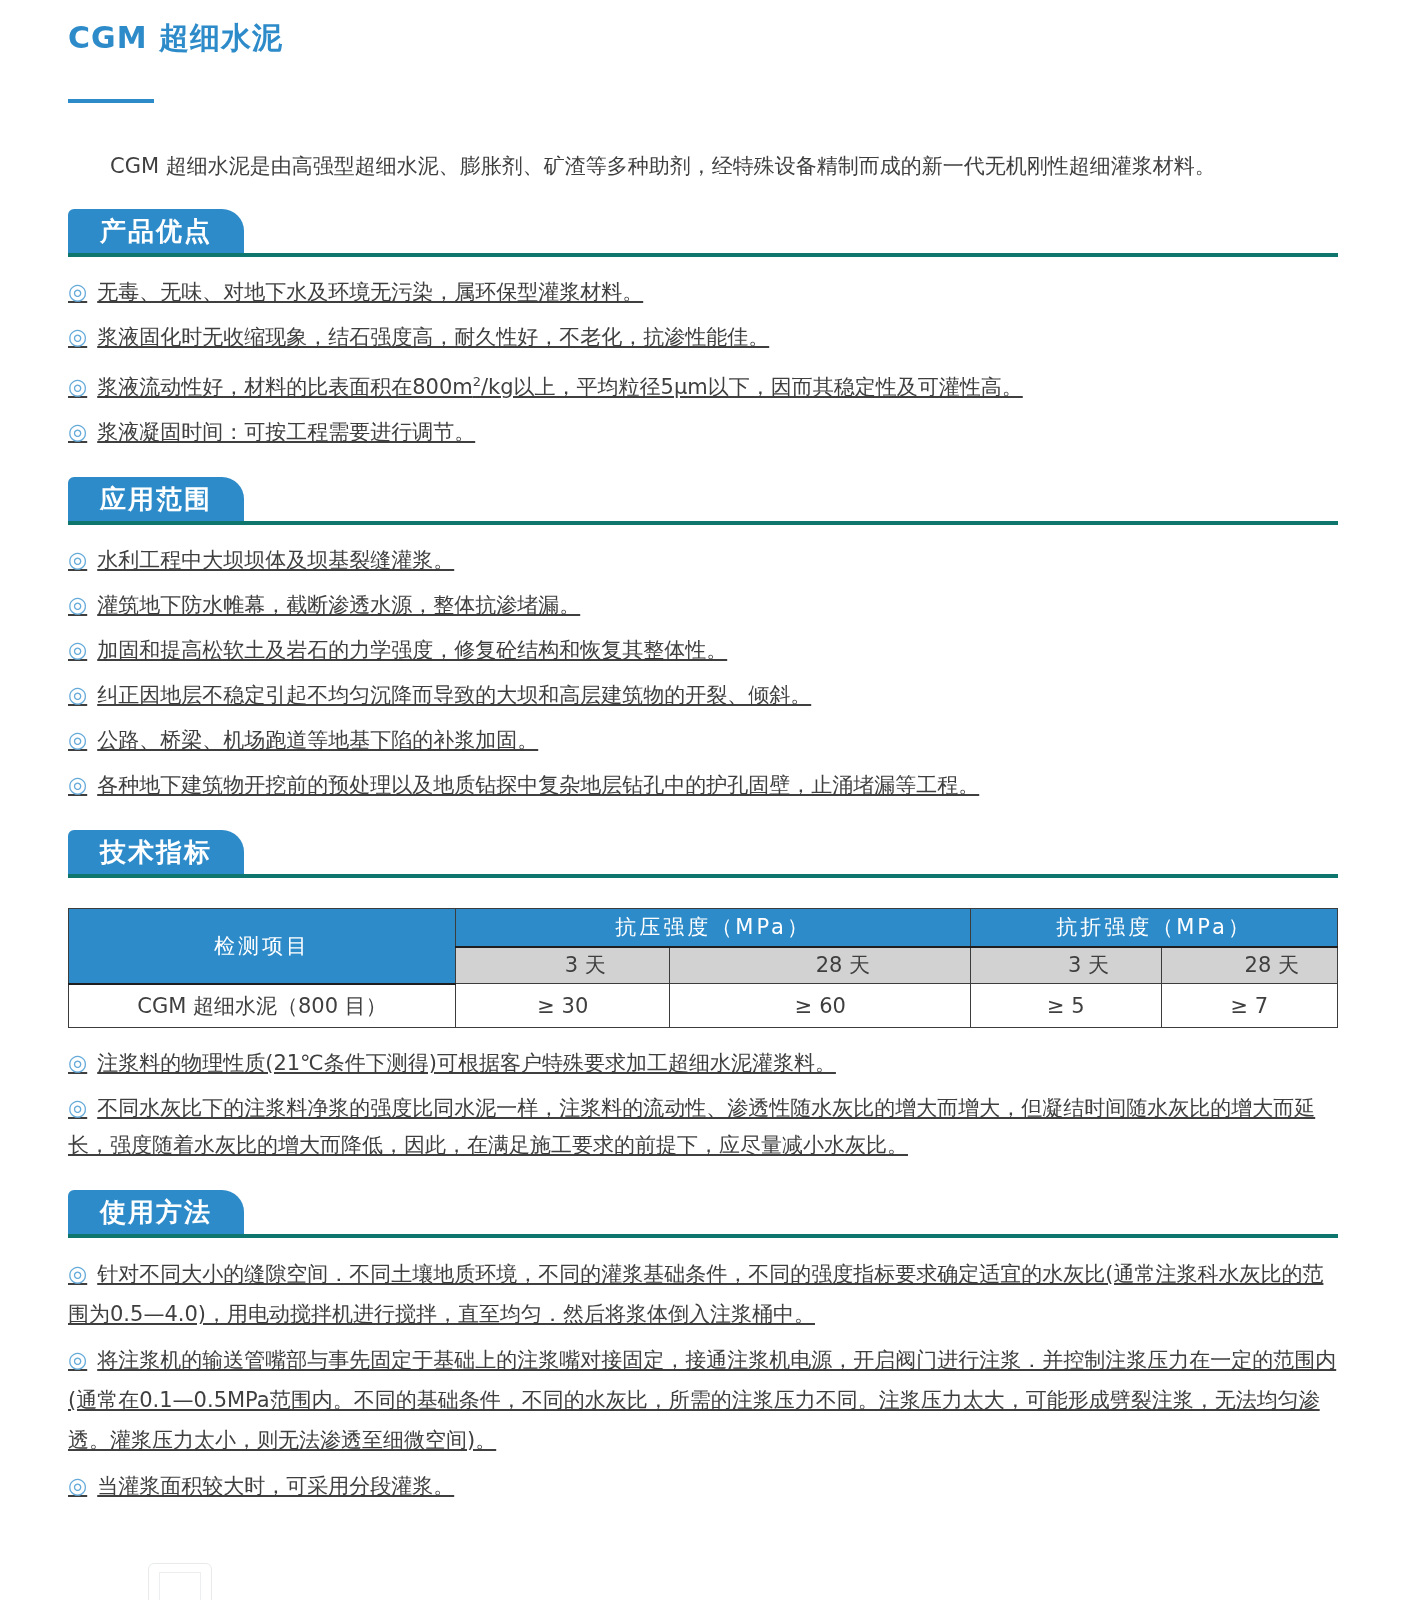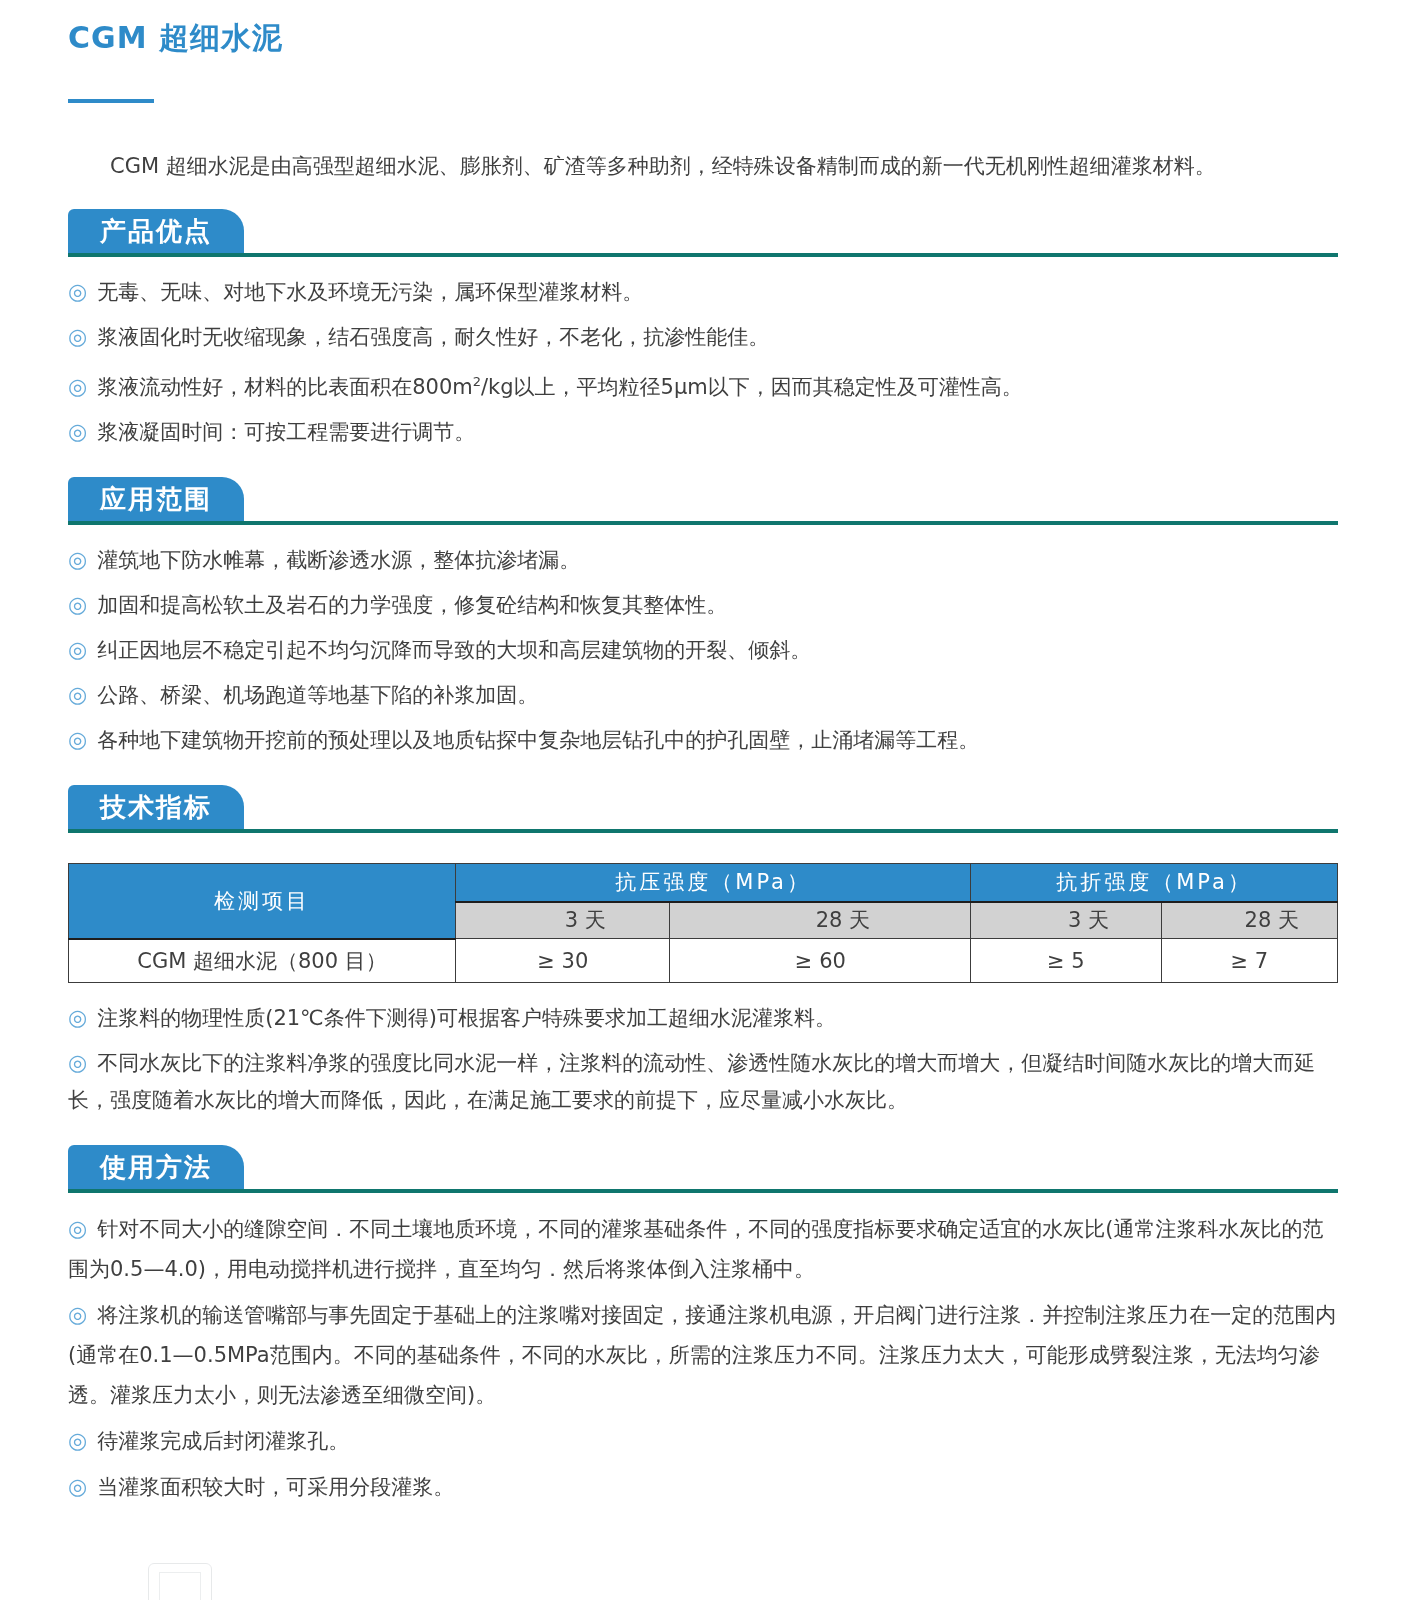--- a/index.html
+++ b/index.html
@@ -48,20 +48,21 @@
     border-radius: 6px 22px 0 0;
     letter-spacing: 2px;
   }
 
   
   ul.bullets { list-style: none; margin-top: 16px; }
   ul.bullets li {
     font-size: 21px;
     line-height: 37px;
     margin-bottom: 7px;
+    text-decoration: underline;
   }
   ul.bullets.loose li { line-height: 40px; margin-bottom: 6px; }
   .ring {
     color: #66ABDA;
     font-size: 22px;
     margin-right: 10px;
   }
   sup { font-size: 13px; }
 
   
@@ -129,20 +130,21 @@
     <li><span class="ring">◎</span><span>无毒、无味、对地下水及环境无污染，属环保型灌浆材料。</span></li>
     <li><span class="ring">◎</span><span>浆液固化时无收缩现象，结石强度高，耐久性好，不老化，抗渗性能佳。</span></li>
     <li><span class="ring">◎</span><span>浆液流动性好，材料的比表面积在800m</span><sup>2</sup><span>/kg以上，平均粒径5μm以下，因而其稳定性及可灌性高。</span></li>
     <li><span class="ring">◎</span><span>浆液凝固时间：可按工程需要进行调节。</span></li>
   </ul>
 
   <div class="section-header">
     <span class="section-tab">应用范围</span>
   </div>
   <ul class="bullets">
+    <li><span class="ring">◎</span><span>水利工程中大坝坝体及坝基裂缝灌浆。</span></li>
     <li><span class="ring">◎</span><span>灌筑地下防水帷幕，截断渗透水源，整体抗渗堵漏。</span></li>
     <li><span class="ring">◎</span><span>加固和提高松软土及岩石的力学强度，修复砼结构和恢复其整体性。</span></li>
     <li><span class="ring">◎</span><span>纠正因地层不稳定引起不均匀沉降而导致的大坝和高层建筑物的开裂、倾斜。</span></li>
     <li><span class="ring">◎</span><span>公路、桥梁、机场跑道等地基下陷的补浆加固。</span></li>
     <li><span class="ring">◎</span><span>各种地下建筑物开挖前的预处理以及地质钻探中复杂地层钻孔中的护孔固壁，止涌堵漏等工程。</span></li>
   </ul>
 
   <div class="section-header">
     <span class="section-tab">技术指标</span>
   </div>
@@ -181,21 +183,20 @@
     <li><span class="ring">◎</span><span>注浆料的物理性质(21℃条件下测得)可根据客户特殊要求加工超细水泥灌浆料。</span></li>
     <li><span class="ring">◎</span><span>不同水灰比下的注浆料净浆的强度比同水泥一样，注浆料的流动性、渗透性随水灰比的增大而增大，但凝结时间随水灰比的增大而延长，强度随着水灰比的增大而降低，因此，在满足施工要求的前提下，应尽量减小水灰比。</span></li>
   </ul>
 
   <div class="section-header">
     <span class="section-tab">使用方法</span>
   </div>
   <ul class="bullets loose">
     <li><span class="ring">◎</span><span>针对不同大小的缝隙空间．不同土壤地质环境，不同的灌浆基础条件，不同的强度指标要求确定适宜的水灰比(通常注浆科水灰比的范围为0.5—4.0)，用电动搅拌机进行搅拌，直至均匀．然后将浆体倒入注浆桶中。</span></li>
     <li><span class="ring">◎</span><span>将注浆机的输送管嘴部与事先固定于基础上的注浆嘴对接固定，接通注浆机电源，开启阀门进行注浆．并控制注浆压力在一定的范围内(通常在0.1—0.5MPa范围内。不同的基础条件，不同的水灰比，所需的注浆压力不同。注浆压力太大，可能形成劈裂注浆，无法均匀渗透。灌浆压力太小，则无法渗透至细微空间)。</span></li>
-    <li><span class="ring">◎</span><span>待灌浆完成后封闭灌浆孔。</span></li>
     <li><span class="ring">◎</span><span>当灌浆面积较大时，可采用分段灌浆。</span></li>
   </ul>
 
 </div>
 
 <div class="watermark">
   <div class="inner"></div>
 </div>
 
 </body></html>

